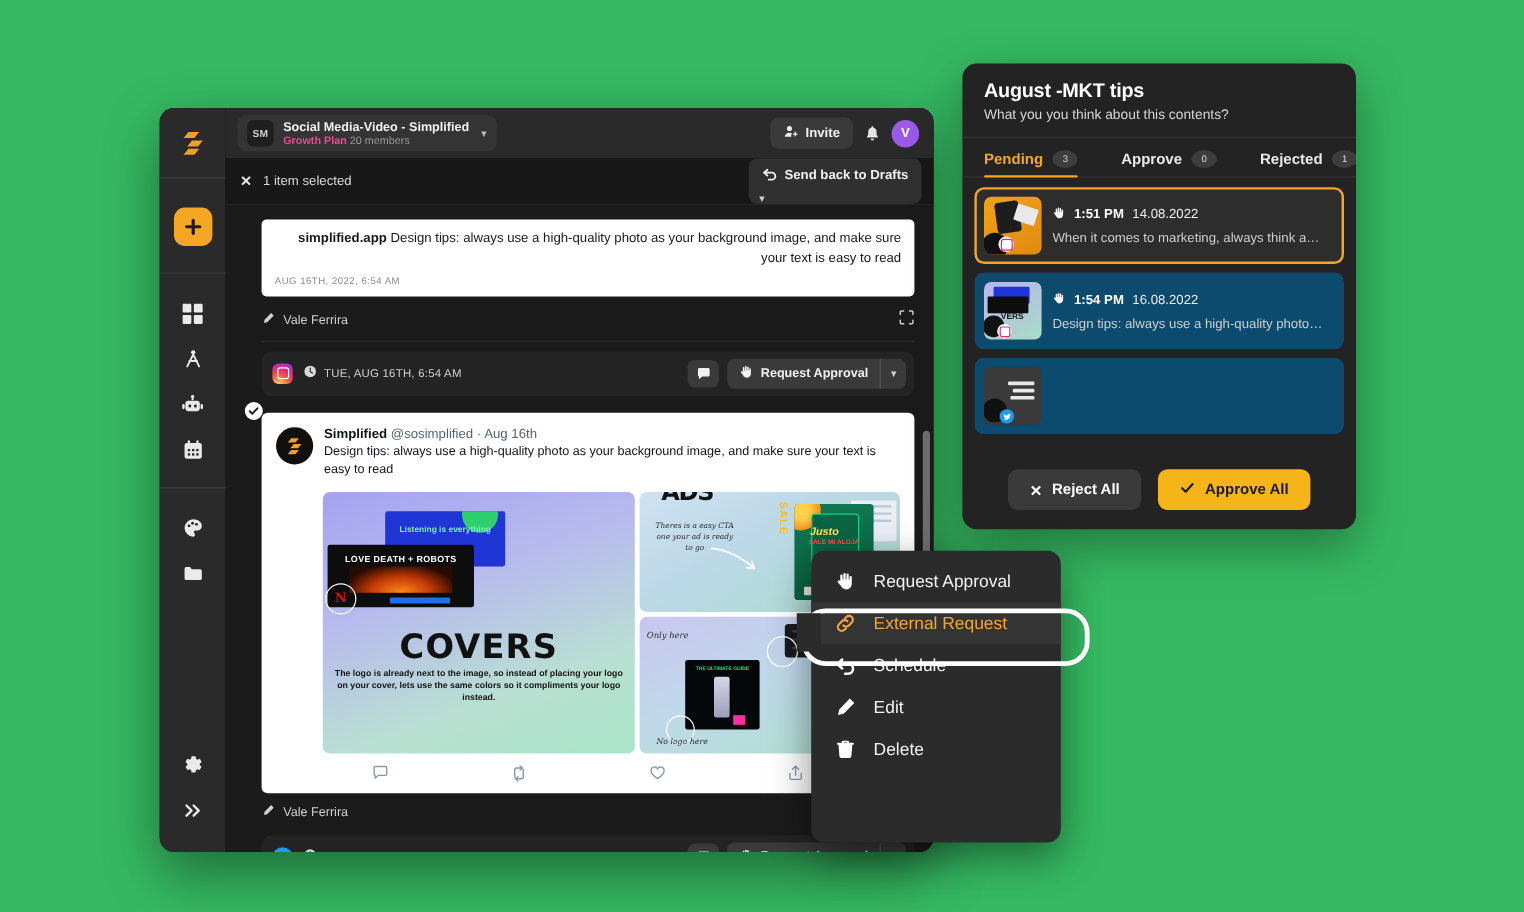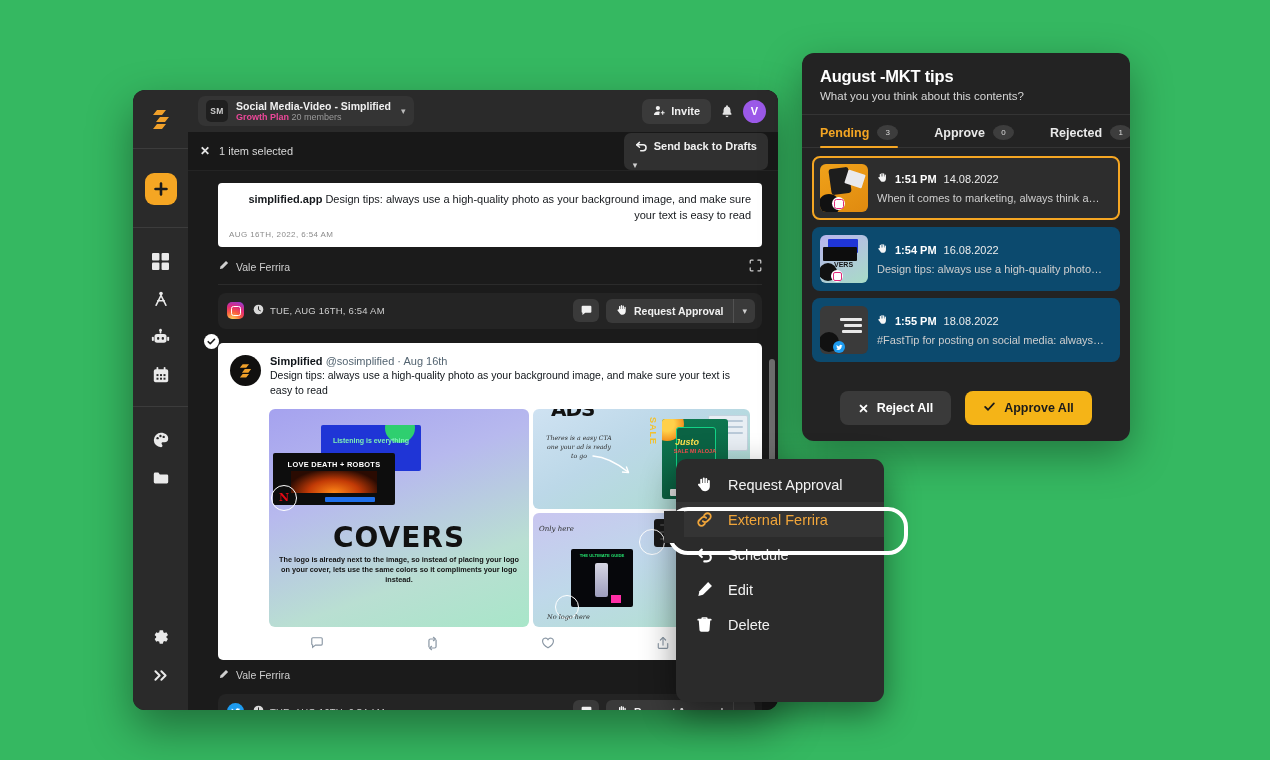--- a/index.html
+++ b/index.html
@@ -649,32 +649,20 @@
         <div style="position:absolute;right:6px;top:12px;width:22px;height:3px;background:#e8e8e8;border-radius:1px"></div>
         <div style="position:absolute;right:6px;top:18px;width:18px;height:3px;background:#e8e8e8;border-radius:1px"></div>
         <div style="position:absolute;right:6px;top:24px;width:20px;height:3px;background:#e8e8e8;border-radius:1px"></div>
         <div style="position:absolute;left:-1px;bottom:2px;width:20px;height:20px;border-radius:50%;background:#111"></div>
         <div style="position:absolute;left:13px;bottom:1px;width:12px;height:12px;border-radius:50%;background:#1d9bf0;display:flex;align-items:center;justify-content:center">
           <svg width="7" height="7" viewBox="0 0 16 16" fill="#fff">
               <path d="M15 3.3c-.5.2-1.1.4-1.7.5a3 3 0 001.3-1.6c-.6.3-1.2.6-1.9.7a3 3 0 00-5.1 2.7A8.5 8.5 0 011.5 2.5a3 3 0 00.9 4 3 3 0 01-1.3-.4 3 3 0 002.4 2.9 3 3 0 01-1.3 0 3 3 0 002.8 2.1A6 6 0 010 12.4a8.5 8.5 0 004.6 1.3c5.5 0 8.5-4.6 8.5-8.5v-.4c.6-.4 1.1-1 1.5-1.5z"></path>
             </svg>
         </div>
       </div>
-      <div class="ap-txt">
-        <div class="ap-time">
-          <span>
-            <svg width="11" height="11" viewBox="0 0 16 16" fill="#f5f5f5">
-                <path d="M4 7V3.4a.9.9 0 111.8 0V6.6h.6V2.3a.9.9 0 111.8 0v4.3H8.8V2.8a.9.9 0 111.8 0v3.8h.6V4.6a.9.9 0 111.8 0v5.1c0 2.6-1.8 4.6-4.3 4.6-2.2 0-3.5-1.1-4.3-2.8L2 8.6c-.3-.6 0-1.2.6-1.4.5-.2 1 0 1.3.5z"></path>
-              </svg>
-          </span>
-          <span>1:55 PM</span>
-          <span class="d">18.08.2022</span>
-        </div>
-        <div class="ap-desc">#FastTip for posting on social media: always…</div>
-      </div>
     </div>
   </div>
 
   <div class="ap-foot">
     <div class="btn-reject">
       <span>✕</span>
       <span>Reject All</span>
     </div>
     <div class="btn-approve">
       <span>
@@ -696,21 +684,21 @@
     </span>
     <span class="lbl">Request Approval</span>
   </div>
   <div class="cm-item hl">
     <span class="cm-ico">
       <svg width="17" height="17" viewBox="0 0 16 16" fill="none" stroke="currentColor" stroke-width="1.7" stroke-linecap="round">
           <path d="M6.4 9.6a3 3 0 004.3 0l2.3-2.3a3 3 0 10-4.3-4.3L7.6 4.1"></path>
           <path d="M9.6 6.4a3 3 0 00-4.3 0L3 8.7a3 3 0 104.3 4.3l1.1-1.1"></path>
         </svg>
     </span>
-    <span class="lbl">External Ferrira</span>
+    <span class="lbl">External Request</span>
   </div>
   <div class="cm-item">
     <span class="cm-ico">
       <svg width="17" height="17" viewBox="0 0 16 16" fill="none" stroke="currentColor" stroke-width="2" stroke-linecap="round" stroke-linejoin="round">
           <path d="M5.5 3.4 L1.8 6.9 L5.5 10.4"></path>
           <path d="M1.8 6.9 H10.2 a3.8 3.8 0 010 7.6 H7.8"></path>
         </svg>
     </span>
     <span class="lbl">Schedule</span>
   </div>

